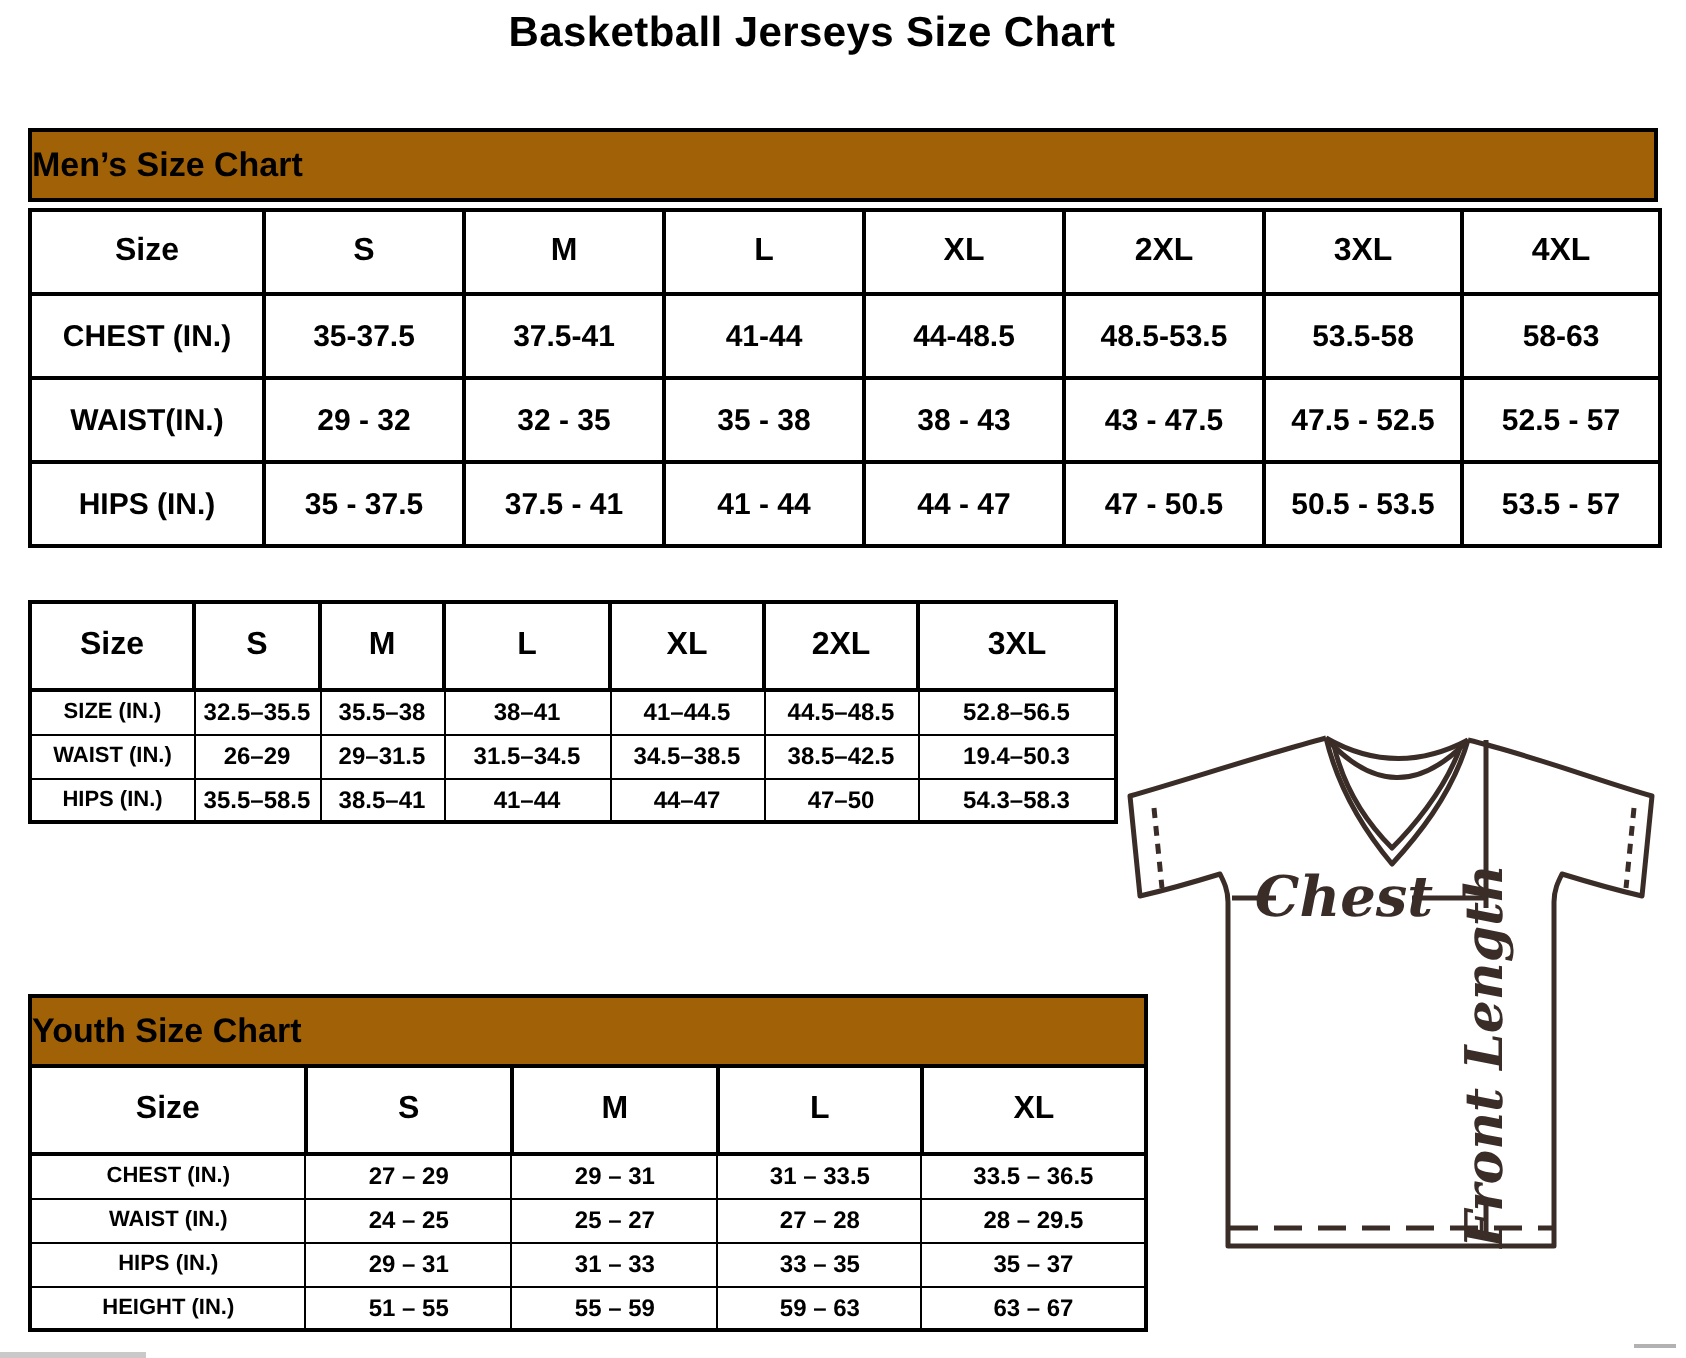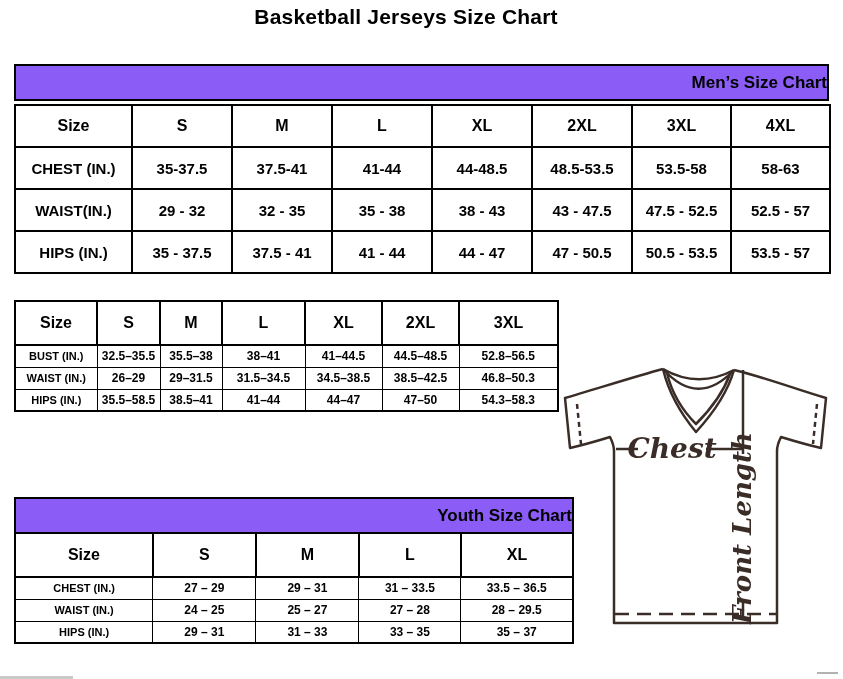--- a/index.html
+++ b/index.html
@@ -8,22 +8,22 @@
   .page { position:relative; width:843px; height:679px; background:#fff; }
 
   h1#title { position:absolute; top:5px; left:0; width:812px; text-align:center;
              font-size:21px; font-weight:bold; color:#000; letter-spacing:0.2px; }
 
   section { position:absolute; }
   #mens   { left:14px; top:64px;  width:815px; }
   #womens { left:14px; top:300px; width:543px; }
   #youth  { left:14px; top:497px; width:560px; }
 
-  .band { border:2px solid #000; background:#8b5cf6; height:37px; line-height:33px;
-          text-align:right; font-size:17px; font-weight:bold; color:#000; }
+  .band { border:2px solid #000; background:#a16207; height:37px; line-height:33px;
+          text-align:left; font-size:17px; font-weight:bold; color:#000; }
   #mens .band   { margin-bottom:3px; }
   #womens .band { margin-bottom:-2px; }
   #youth .band  { margin-bottom:-2px; }
 
   table.sizes { border-collapse:collapse; table-layout:fixed; width:100%;
                 border:2px solid #000000; }
   table.sizes th, table.sizes td { border:2px solid #000; text-align:center;
                 vertical-align:middle; font-weight:bold; color:#000; background:#fff; }
 
   
@@ -131,36 +131,36 @@
             <th>S</th>
             <th>M</th>
             <th>L</th>
             <th>XL</th>
             <th>2XL</th>
             <th>3XL</th>
           </tr>
         </thead>
         <tbody>
           <tr>
-            <td class="rowlabel">BUST (IN.)</td>
+            <td class="rowlabel">SIZE (IN.)</td>
             <td>32.5–35.5</td>
             <td>35.5–38</td>
             <td>38–41</td>
             <td>41–44.5</td>
             <td>44.5–48.5</td>
             <td>52.8–56.5</td>
           </tr>
           <tr>
             <td class="rowlabel">WAIST (IN.)</td>
             <td>26–29</td>
             <td>29–31.5</td>
             <td>31.5–34.5</td>
             <td>34.5–38.5</td>
             <td>38.5–42.5</td>
-            <td>46.8–50.3</td>
+            <td>19.4–50.3</td>
           </tr>
           <tr>
             <td class="rowlabel">HIPS (IN.)</td>
             <td>35.5–58.5</td>
             <td>38.5–41</td>
             <td>41–44</td>
             <td>44–47</td>
             <td>47–50</td>
             <td>54.3–58.3</td>
           </tr>
@@ -201,20 +201,27 @@
             <td>25 – 27</td>
             <td>27 – 28</td>
             <td>28 – 29.5</td>
           </tr>
           <tr>
             <td class="rowlabel">HIPS (IN.)</td>
             <td>29 – 31</td>
             <td>31 – 33</td>
             <td>33 – 35</td>
             <td>35 – 37</td>
+          </tr>
+          <tr>
+            <td class="rowlabel">HEIGHT (IN.)</td>
+            <td>51 – 55</td>
+            <td>55 – 59</td>
+            <td>59 – 63</td>
+            <td>63 – 67</td>
           </tr>
         </tbody>
     </table>
   </section>
 
   <div id="jersey">
     <svg width="288" height="312" viewBox="0 0 288 312" xmlns="http://www.w3.org/2000/svg">
       <path class="jl" d="M110,13 C80,21 40,34 12,42 L17,92 C30,89 44,85 57,81 C59,85 61,89 61,95 L61,267 L224,267 L224,95 C224,89 226,85 228,81 C241,85 255,89 268,92 L273,42 C245,34 211,21 181,14"></path>
       <path class="jl" d="M110,13 Q145,33 181,14"></path>
       <path class="jl" d="M110,13 Q145,52 181,14"></path>

